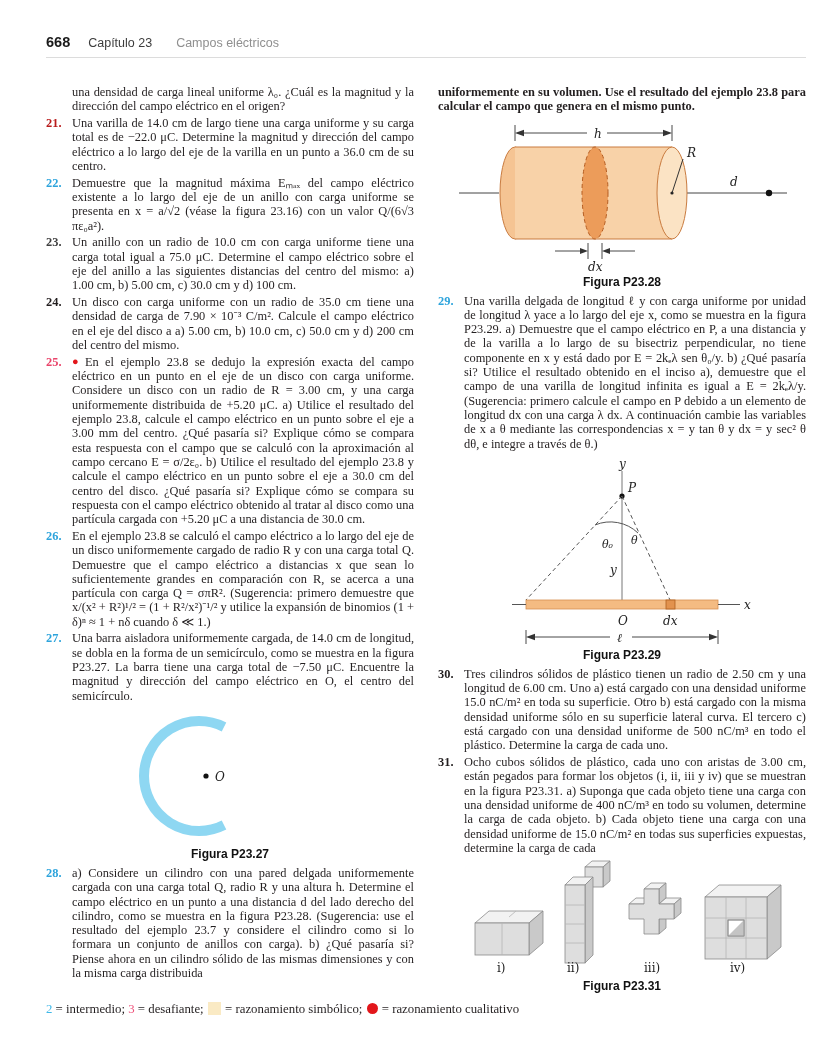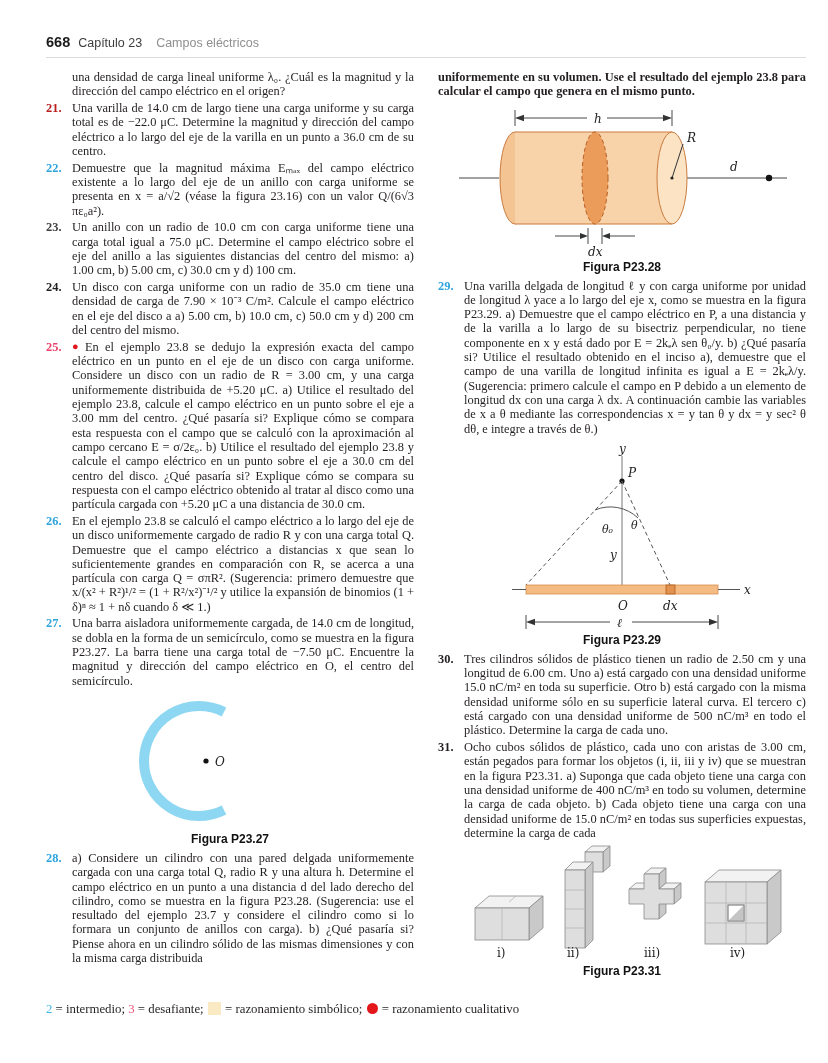--- a/index.html
+++ b/index.html
@@ -3,28 +3,28 @@
 <meta charset="utf-8">
 <style>
   html,body{margin:0;padding:0;}
   body{
     width:828px;height:1063px;background:#ffffff;position:relative;overflow:hidden;
     font-family:"Liberation Serif", serif;color:#231f20;
     -webkit-font-smoothing:antialiased;
   }
   .page{padding:34px 22px 0 46px;}
   .header{
-    display:flex;align-items:baseline;gap:8px;
+    display:flex;align-items:baseline;gap:18px;
     font-family:"Liberation Sans", sans-serif;
     border-bottom:1px solid #dcdcdc;padding-bottom:7px;
   }
   .pagenum{font-weight:bold;font-size:14.5px;color:#1a1a1a;}
   .chapter{font-weight:normal;font-size:12.5px;color:#3c3c3c;}
   .chapter-title{font-size:12.5px;color:#8f8f8f;margin-left:6px;}
-  .columns{display:flex;gap:24px;margin-top:12px;}
+  .columns{display:flex;gap:24px;margin-top:27px;}
   .col{width:374px;}
   .intro,.problem{font-size:12.4px;line-height:14.3px;}
   .intro{margin-left:26px;text-align:justify;}
   .problem{display:flex;margin-top:2.5px;}
   .num{width:26px;flex-shrink:0;font-weight:bold;}
   .ptext{flex:1;text-align:justify;}
   .bullet{font-size:11px;margin-right:3px;position:relative;top:-1px;}
   .figure{margin:7px 0 5px;}
   .figure svg{display:block;margin:0 auto;}
   .caption{

